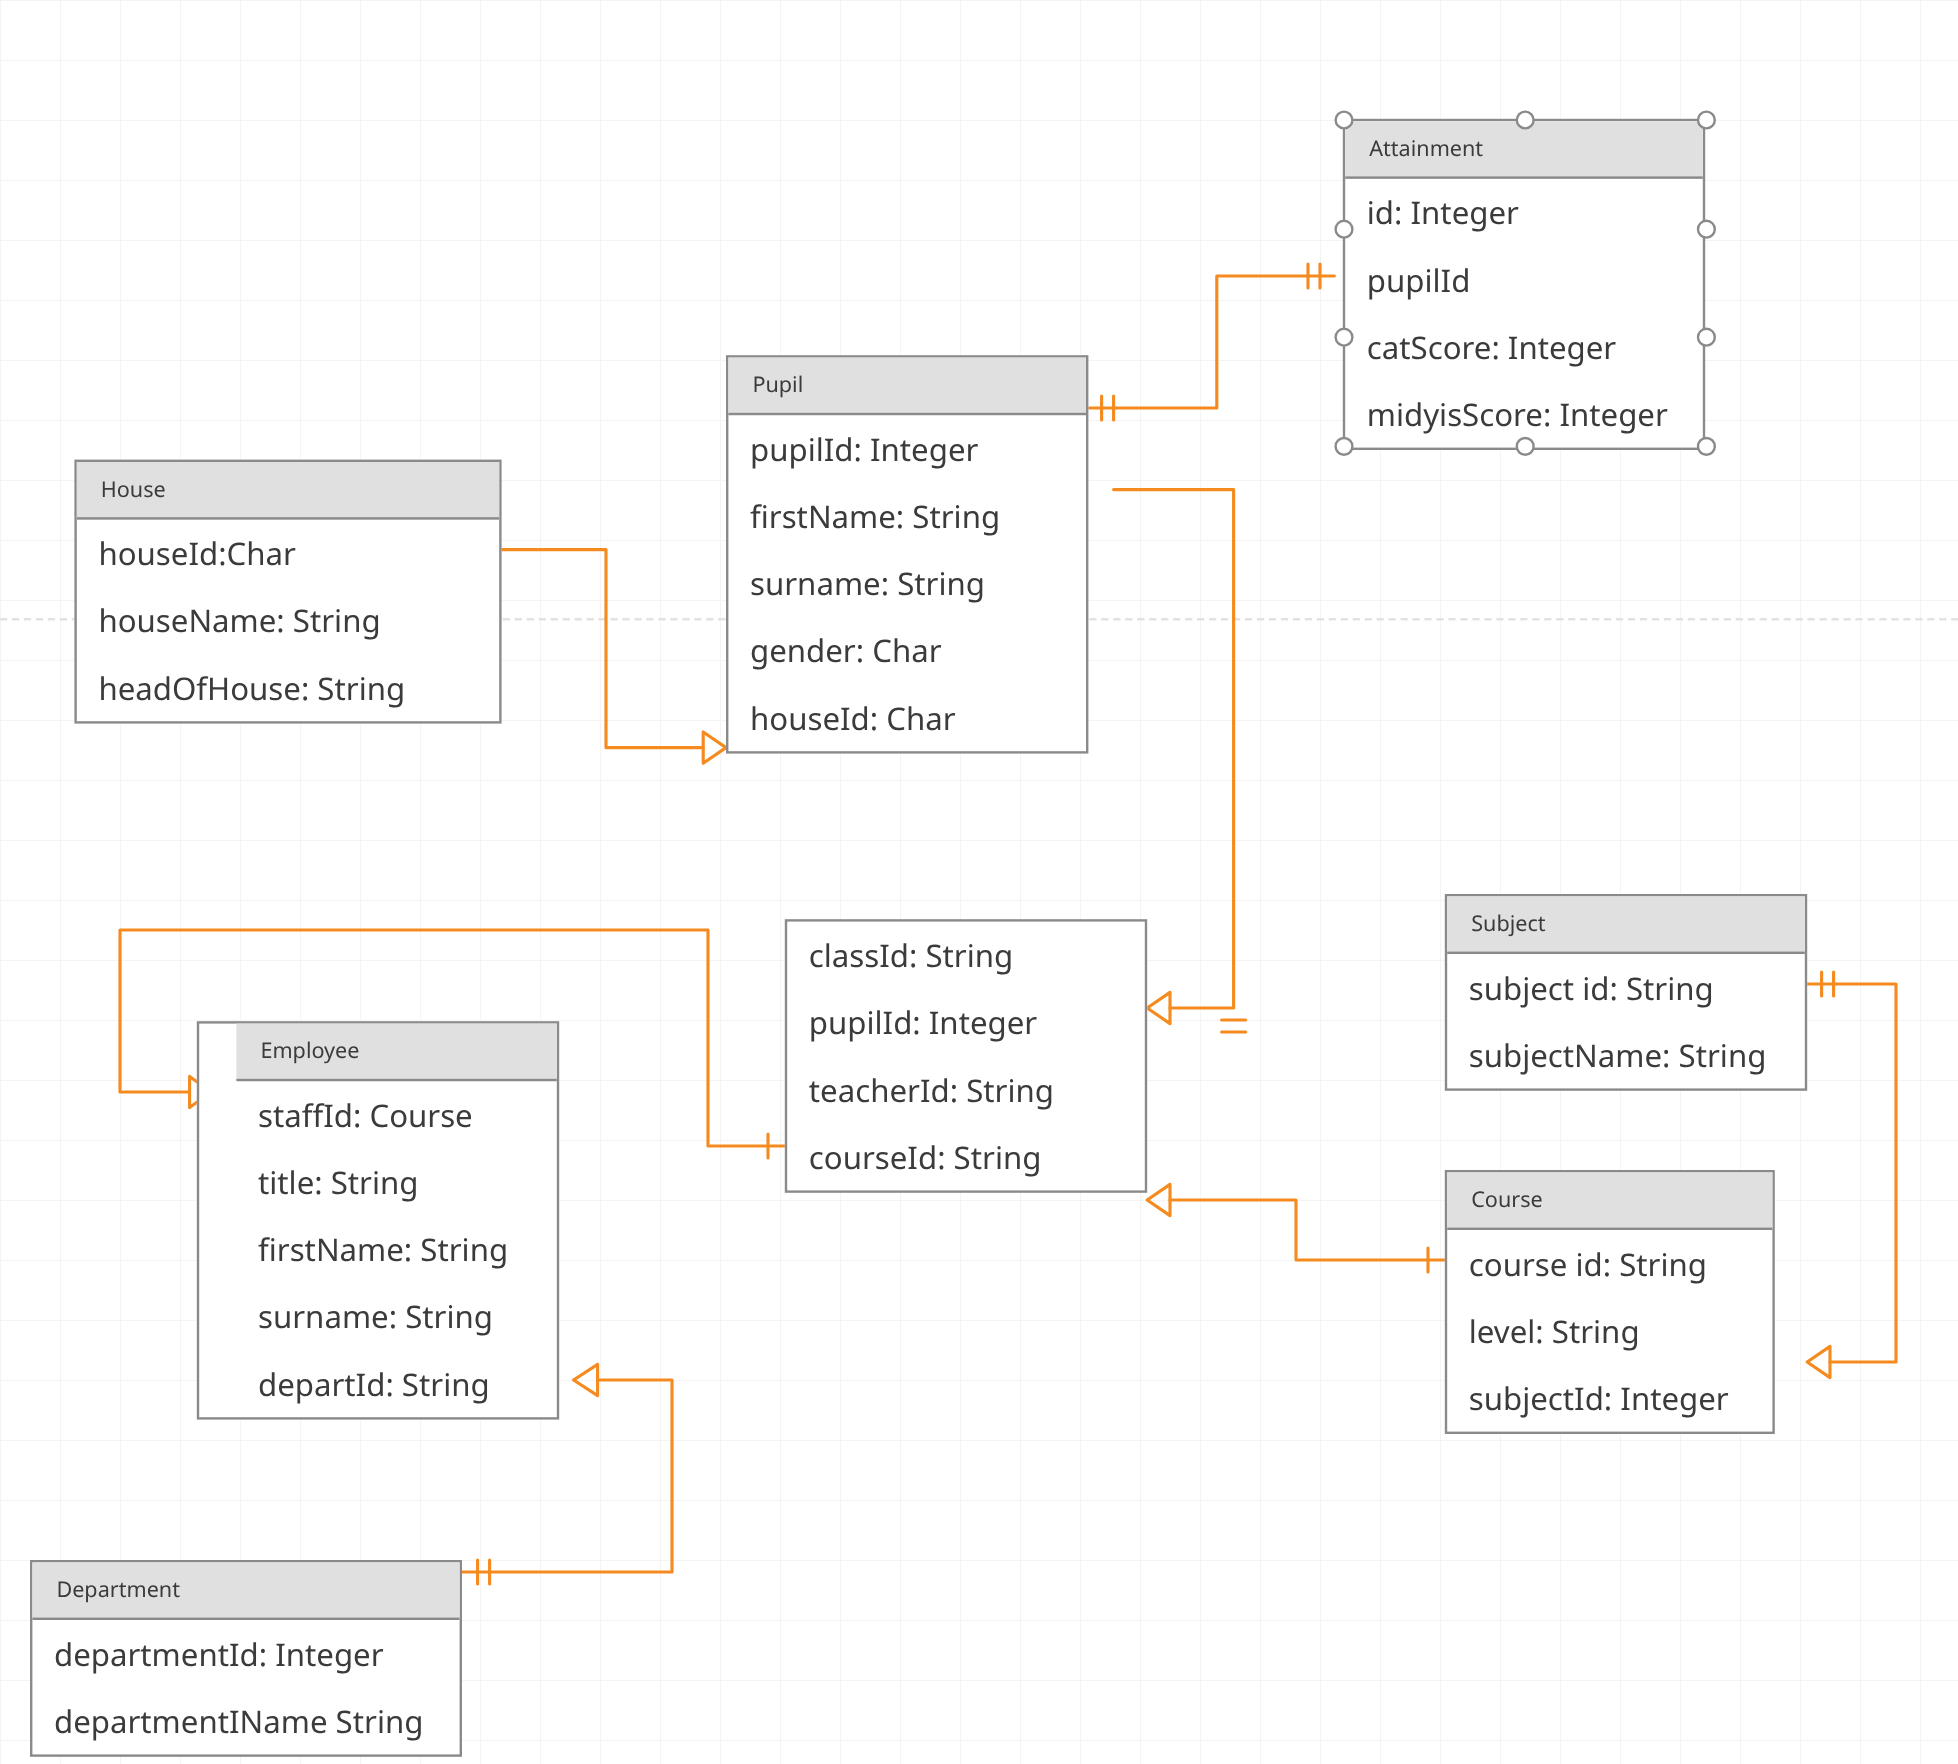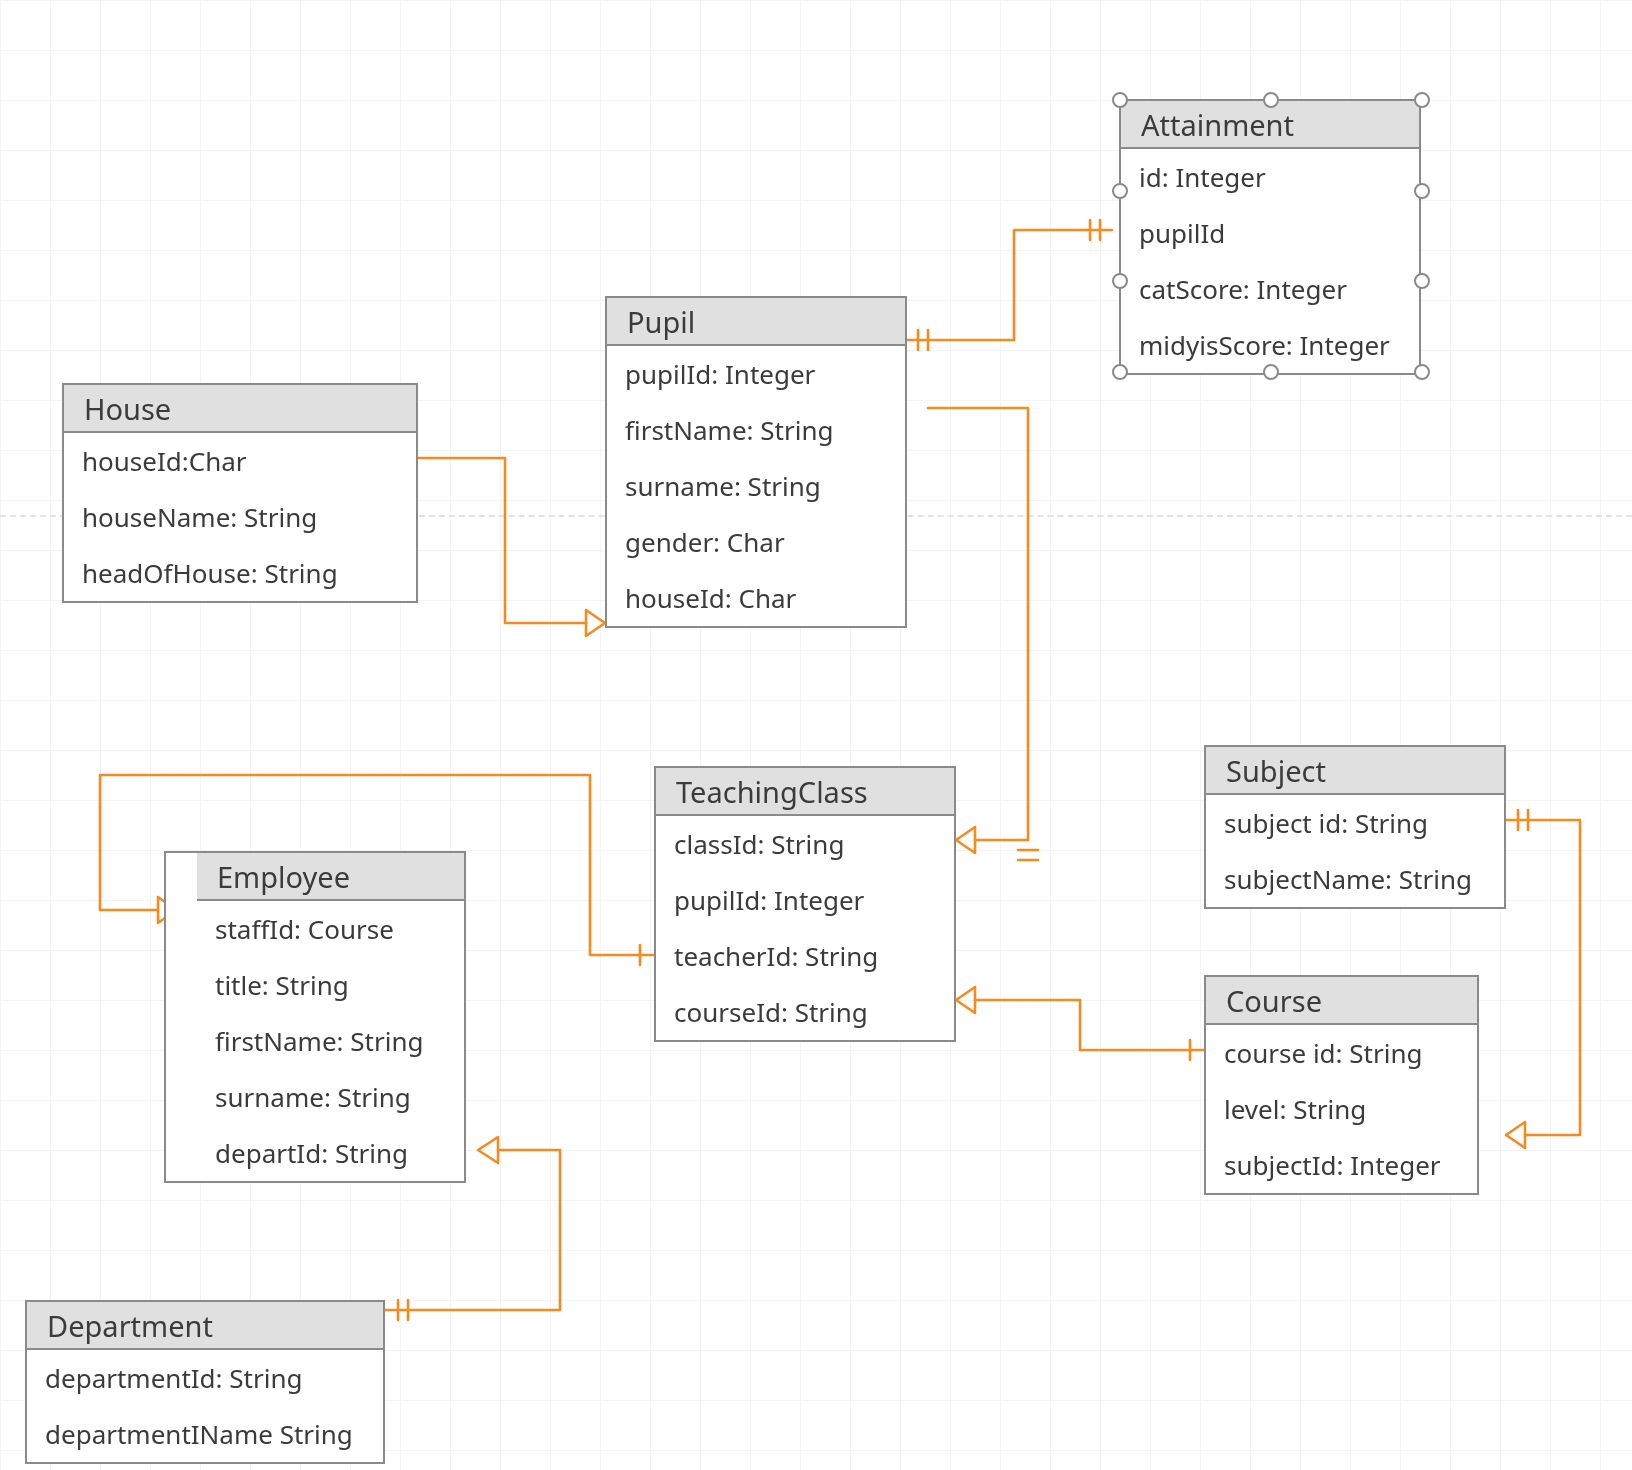--- a/index.html
+++ b/index.html
@@ -5,21 +5,21 @@
   html,body{margin:0;padding:0;font-family:system-ui,-apple-system,"Segoe UI",Roboto,sans-serif;background:#fff}
   .stage{position:relative;width:1632px;height:1470px;background:#fff;
     background-image:
       linear-gradient(#f4f4f4 1px,transparent 1px),
       linear-gradient(90deg,#f4f4f4 1px,transparent 1px);
     background-size:50px 50px;
     overflow:hidden}
   .dash{position:absolute;left:0;right:0;border-top:2px dashed #e2e2e2}
   .entity{position:absolute;border:2px solid #8a8a8a;background:#fff;box-sizing:border-box;z-index:3}
   .entity .hdr{background:#e0e0e0;border-bottom:2px solid #8a8a8a;height:46px;display:flex;align-items:center;padding:0 16px 0 20px}
-  .entity .hdr span{font-size:29px;color:#3b3b3b}
+  .entity .hdr span{font-size:18px;color:#3b3b3b}
   .entity .row{height:56px;display:flex;align-items:center;padding:0 16px 0 18px;font-size:26px;color:#3b3b3b}
   svg.wires{position:absolute;left:0;top:0;width:1632px;height:1470px;z-index:2}
   .handle{position:absolute;width:12px;height:12px;border:2px solid #8a8a8a;border-radius:50%;background:#fff;z-index:5}
   .wire{fill:none;stroke:#f58a1f;stroke-width:2.6;stroke-linecap:round;stroke-linejoin:round}
 </style>
 </head>
 <body>
 
 <div class="stage">
   <div class="dash" style="top: 515px;"></div>
@@ -92,43 +92,40 @@
     <div class="handle" style="left: 1263px; top: 92px;"></div>
     <div class="handle" style="left: 1414px; top: 92px;"></div>
     <div class="handle" style="left: 1112px; top: 182.667px;"></div>
     <div class="handle" style="left: 1414px; top: 182.667px;"></div>
     <div class="handle" style="left: 1112px; top: 273.333px;"></div>
     <div class="handle" style="left: 1414px; top: 273.333px;"></div>
     <div class="handle" style="left: 1112px; top: 364px;"></div>
     <div class="handle" style="left: 1263px; top: 364px;"></div>
     <div class="handle" style="left: 1414px; top: 364px;"></div>
     <div class="entity" style="left: 654px; top: 766px; width: 302px;">
-      <div class="hdr">
-        <span>TeachingClass</span>
-      </div>
       <div class="row">classId: String</div>
       <div class="row">pupilId: Integer</div>
       <div class="row">teacherId: String</div>
       <div class="row">courseId: String</div>
     </div>
     <div class="entity" style="left: 164px; top: 851px; width: 302px; padding-left: 31px;">
       <div class="hdr">
         <span>Employee</span>
       </div>
       <div class="row">staffId: Course</div>
       <div class="row">title: String</div>
       <div class="row">firstName: String</div>
       <div class="row">surname: String</div>
       <div class="row">departId: String</div>
     </div>
     <div class="entity" style="left: 25px; top: 1283px; width: 360px; margin-top: 17px;">
       <div class="hdr">
         <span>Department</span>
       </div>
-      <div class="row">departmentId: String</div>
+      <div class="row">departmentId: Integer</div>
       <div class="row">departmentIName String</div>
     </div>
     <div class="entity" style="left: 1204px; top: 745px; width: 302px;">
       <div class="hdr">
         <span>Subject</span>
       </div>
       <div class="row">subject id: String</div>
       <div class="row">subjectName: String</div>
     </div>
     <div class="entity" style="left: 1204px; top: 975px; width: 275px;">

